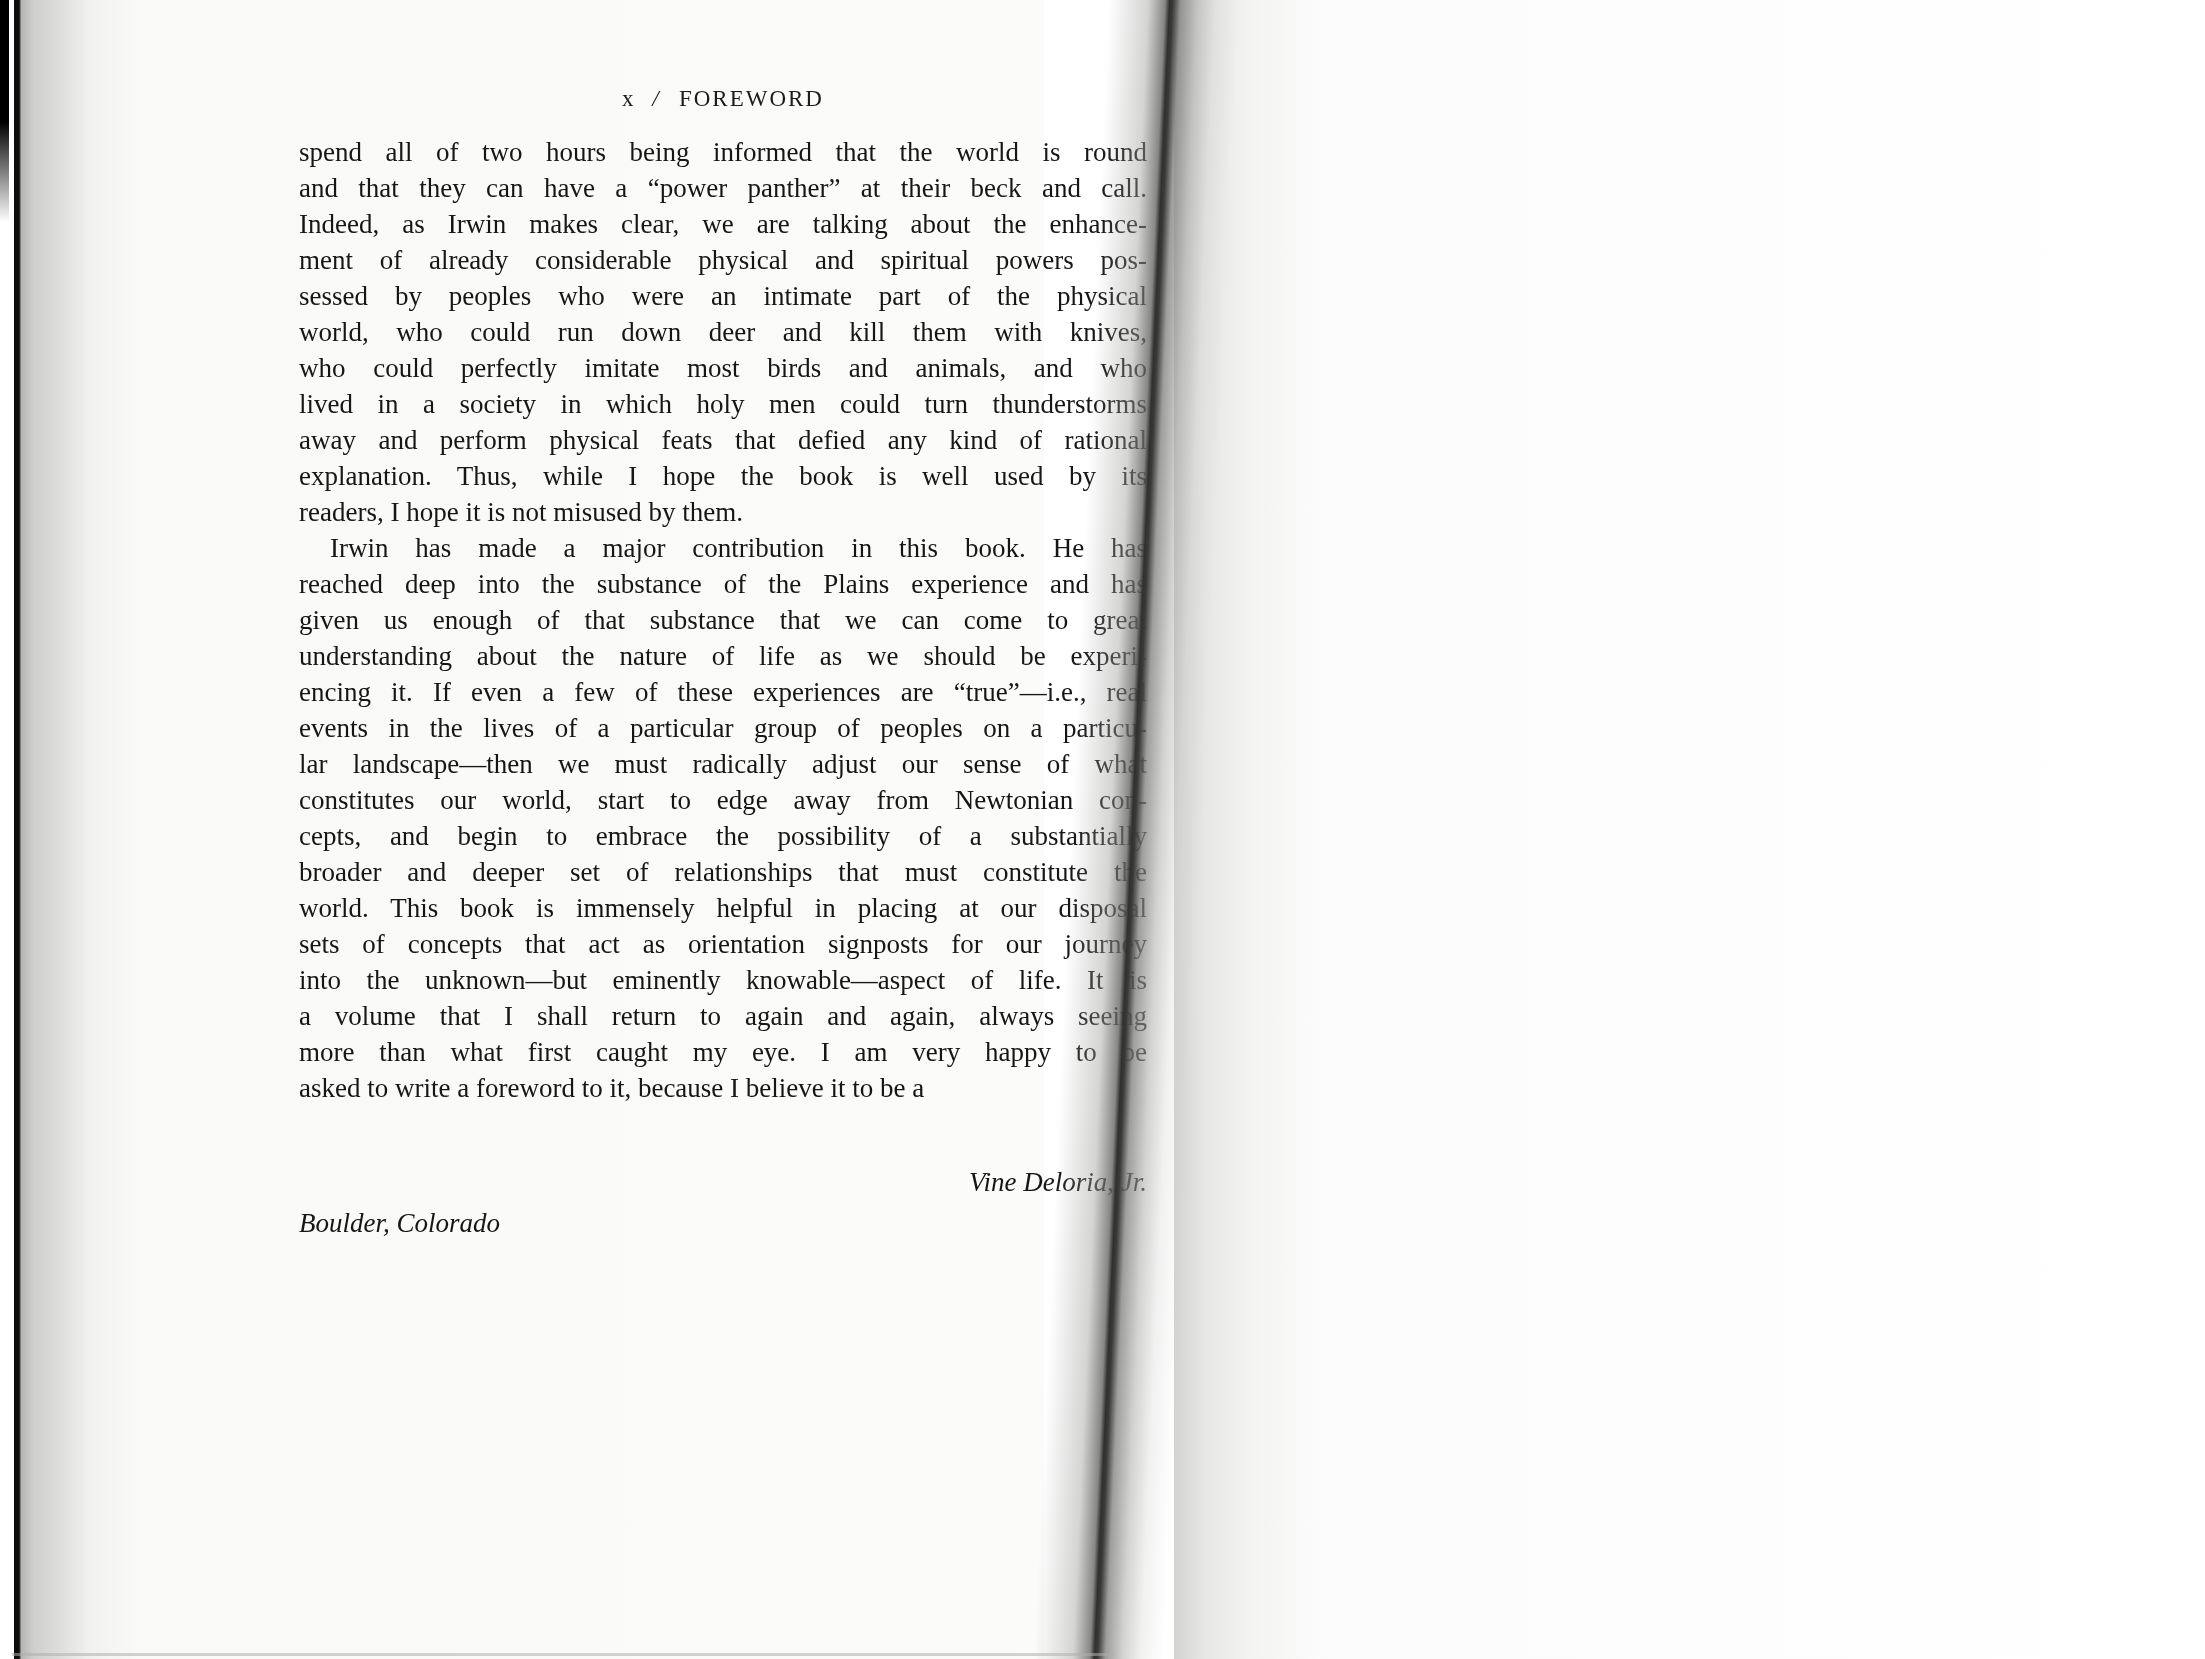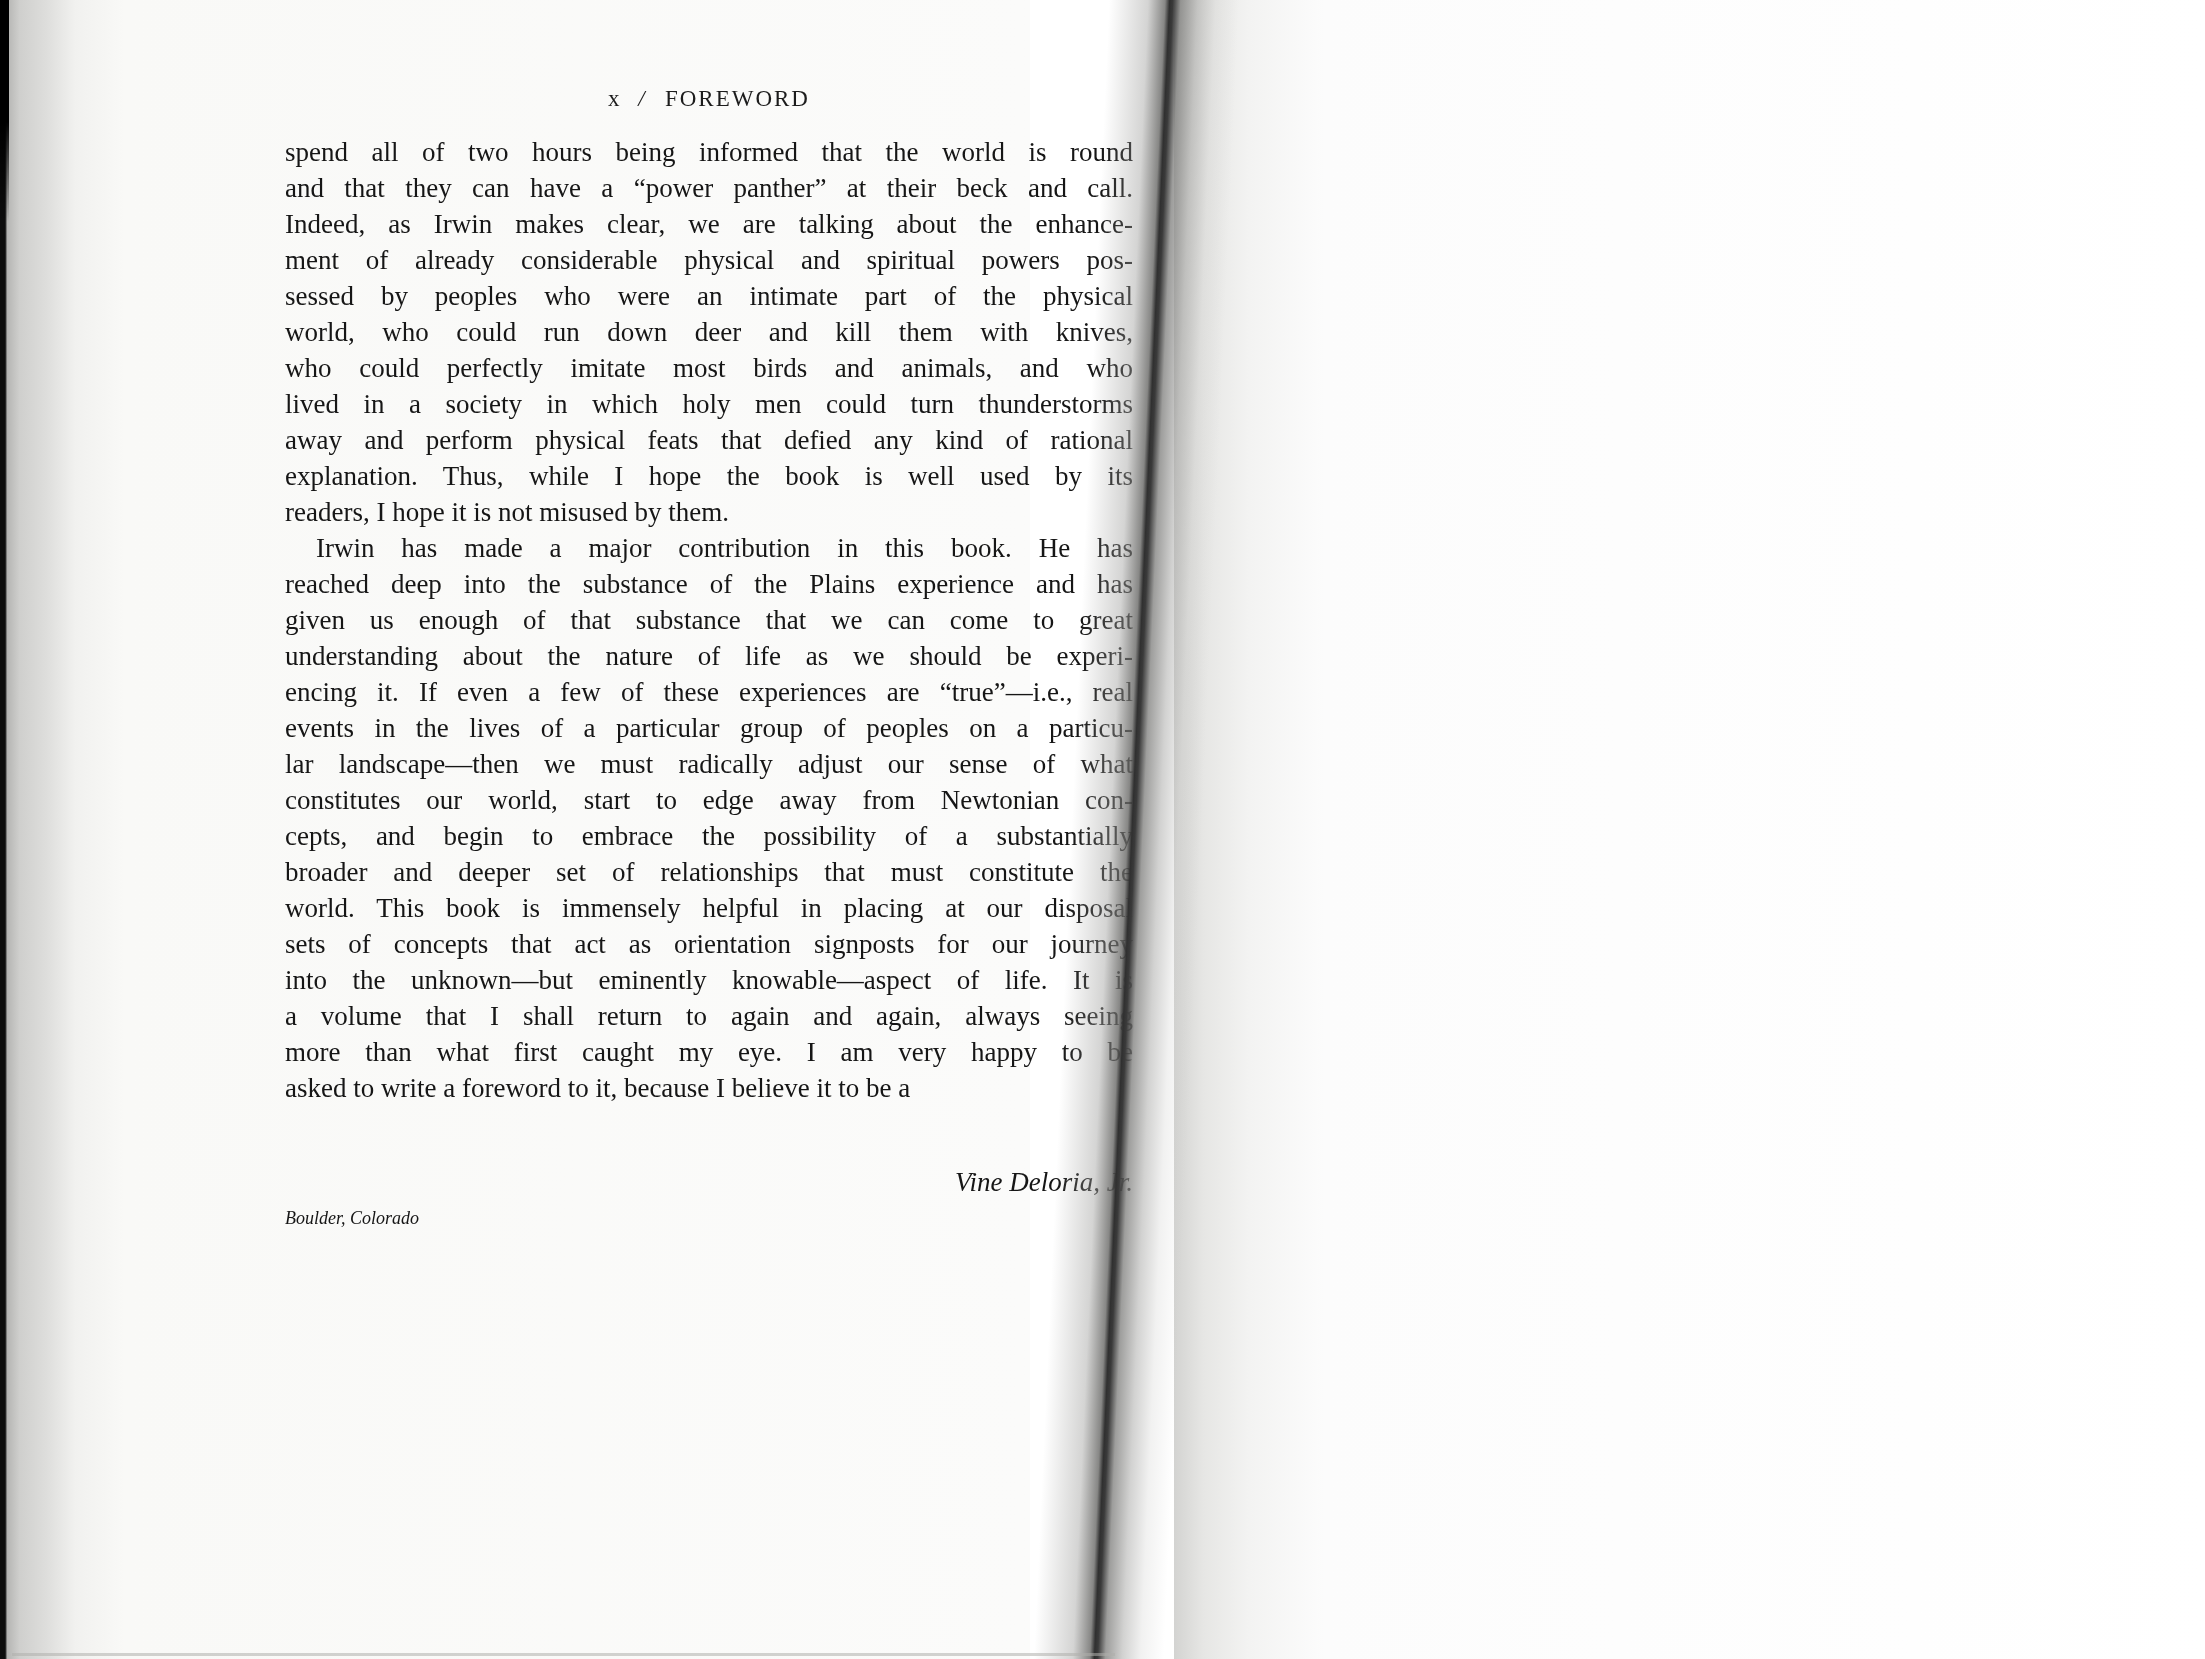--- a/index.html
+++ b/index.html
@@ -4,21 +4,21 @@
 <style>
   html, body { margin: 0; padding: 0; }
   body {
     width: 2205px; height: 1659px;
     position: relative; overflow: hidden;
     background: #ffffff;
     font-family: "Liberation Serif", serif;
   }
   .page { position: absolute; top: 0; height: 1659px; }
   .page.left {
-    left: 0; width: 1030px;
+    left: 14px; width: 1030px;
     background: linear-gradient(90deg,
       #0d0d0d 0px, #0d0d0d 5.2px, #b5b5b3 7.2px, #cfcfcd 19.6px,
       #dededc 47px, #f1f1ef 75px, #f9f9f7 124px, #fbfbfa 100%);
     font-family: Liberation Serif, serif;
   }
   .page.right {
     left: 1174px; width: 1031px;
     background: linear-gradient(90deg,
       #d3d3d1 0px, #e6e6e4 29px, #f3f3f2 75px, #fcfcfc 150px, #ffffff 100%);
   }
@@ -55,21 +55,21 @@
   .textblock.lp { left: 285px; top: 134px; }
   .para .line { text-align: justify; text-align-last: justify; white-space: normal; }
   .para .line:last-child { text-align-last: left; }
   .para.indent .line:first-child { text-indent: 31px; }
   .sig-name {
     position: absolute; left: 285px; top: 1167px; width: 848px;
     text-align: right; font-style: italic; font-size: 27px; color: #161616;
   }
   .sig-place {
     position: absolute; left: 285px; top: 1208px; width: 848px;
-    text-align: left; font-style: italic; font-size: 18px; color: #161616;
+    text-align: left; font-style: italic; font-size: 27px; color: #161616;
   }
 </style>
 </head>
 <body>
 
 <div style="position:absolute; inset:0;">
 
   <div class="page left">
     <div class="header">
       <span class="num">x</span><span class="sep">/</span><span class="htitle">FOREWORD</span>

